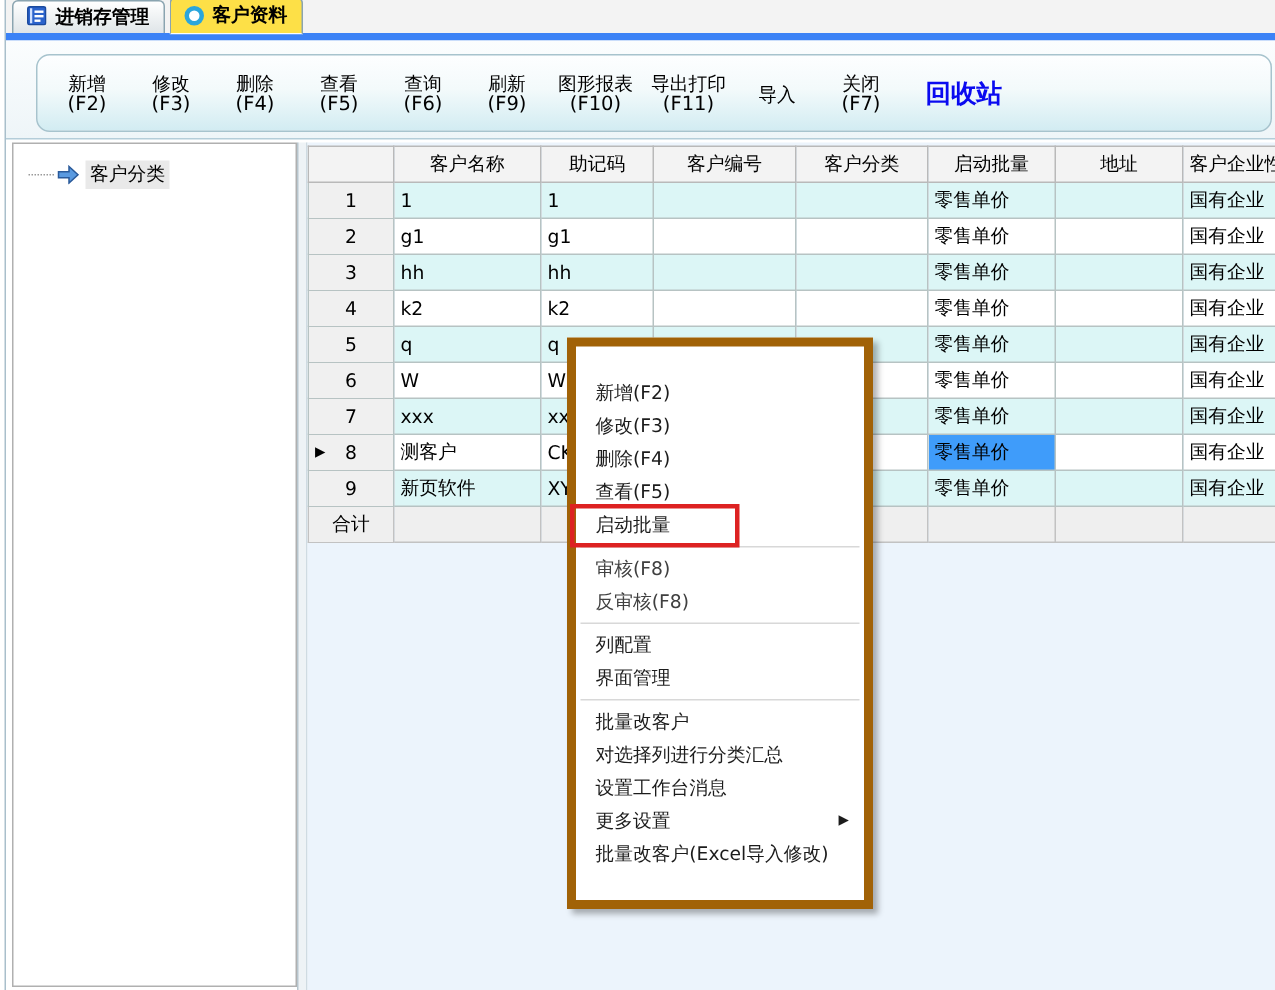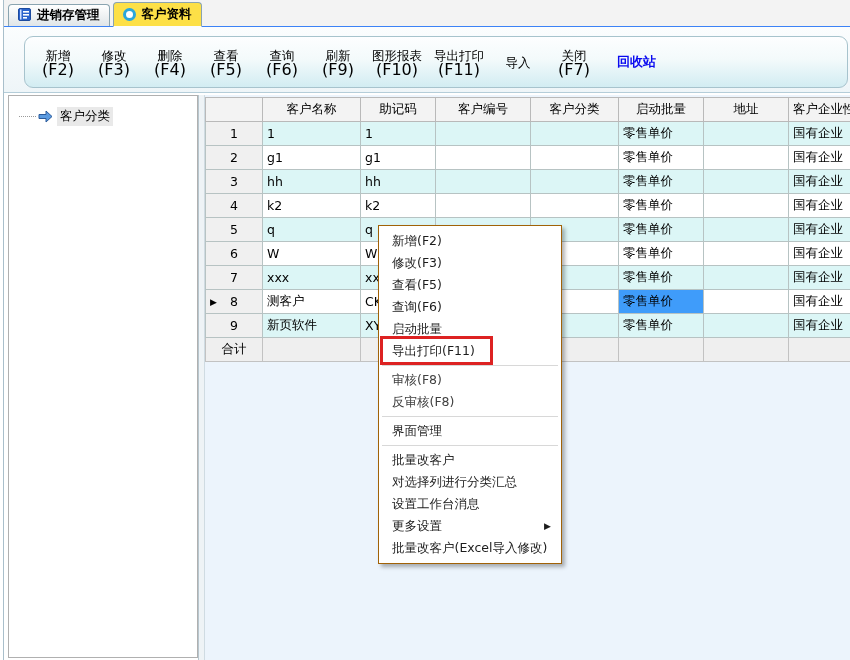--- a/index.html
+++ b/index.html
@@ -7,21 +7,21 @@
   body {
     position: relative; overflow: hidden; background: #ffffff;
     font-family: "DejaVu Sans", "Liberation Sans", sans-serif;
     font-size: 12.5px; color: #000;
   }
   .frame-left { position:absolute; left:3px; top:0; bottom:0; width:1px; background:#a9bfcb; }
 
   
   .tabbar {
     position:absolute; left:4px; top:0; right:0; height:27px;
-    background:#f3f3f3; border-bottom:1px solid #3b82f6;
+    background:#f3f3f3; border-bottom:5px solid #3b82f6;
     display:flex; align-items:flex-end; padding-left:4px; gap:3px;
   }
   .tab {
     display:flex; align-items:center; gap:6px; padding:0 9px;
     border:1px solid #8aa4b0; border-bottom:none; border-radius:4px 4px 0 0;
     height:22px; background:linear-gradient(#ffffff,#dfe5e8);
     font-weight:bold; white-space:nowrap; cursor:default;
   }
   .tab.active { height:25px; background:#fde047; margin-bottom:-1px; border-bottom:1px solid #fbfdfe; }
   .ring-icon { width:13px; height:13px; border-radius:50%; border:3.5px solid #2aa6dc; background:#fff; display:inline-block; }
@@ -33,22 +33,22 @@
   }
   .toolpanel {
     position:absolute; left:20px; right:2px; top:9px; height:52px;
     border:1px solid #a7c3cd; border-radius:9px;
     background:linear-gradient(180deg,#fdfeff 0%,#f3fafb 45%,#d2ecf2 100%);
     display:flex; align-items:center; padding-left:8px;
   }
   .tbtn {
     min-width:50px; padding:0 3px; text-align:center; line-height:15px; cursor:default;
   }
-  .tbtn .key { font-size:16px; line-height:13px; display:block;text-align:center; }
-  .recycle { margin-left:18px; color:#0a0af0; font-weight:bold; font-size:13px; cursor:pointer; }
+  .tbtn .key { font-size:13px; line-height:13px; display:block;text-align:center; }
+  .recycle { margin-left:18px; color:#0a0af0; font-weight:bold; font-size:17px; cursor:pointer; }
 
   
   .leftpanel {
     position:absolute; left:8px; top:95px; width:190px; height:563px;
     background:#fff; border:1px solid #b0b0b0;
   }
   .tree-row { display:flex; align-items:center; margin-top:11px; padding-left:10px; }
   .tree-dots { width:17px; border-top:1px dotted #9a9a9a; margin-right:2px; }
   .tree-label { background:#e9e9e9; padding:1px 3px; }
 
@@ -67,22 +67,22 @@
   table.grid th { background:#f3f3f3; border-color:#b9b9b9; text-align:center; }
   td.rownum { background:#f0f0f0; border-color:#c2c2c2; text-align:center; position:relative; }
   td.rownum .marker { position:absolute; left:4px; top:7px; font-size:9px; line-height:10px; }
   tr.alt td.data { background:#dcf6f6; }
   td.data { background:#ffffff; }
   td.data.selected { background:#3f9cfa; }
   tr.totalrow td { background:#efefef; border-color:#c2c2c2; }
 
   
   .ctxmenu {
-    position:absolute; left:378px; top:225px; width:184px; z-index:10;
-    background:#fff; border:1px solid #a16207; padding:4px 1px;
+    position:absolute; left:378px; top:225px; width:204px; z-index:10;
+    background:#fff; border:6px solid #a16207; padding:20px 1px;
     box-shadow:3px 3px 4px rgba(0,0,0,0.30);
   }
   .ctxmenu .item { height:22px; line-height:22px; padding-left:12px; color:#1c1c1c; position:relative; cursor:default; white-space:nowrap; }
   .ctxmenu .item.disabled { color:#404040; }
   .ctxmenu .item .subarrow { position:absolute; right:9px; top:0; font-size:9px; }
   .ctxmenu .sep { border-top:1px solid #d8d8d8; margin:3px 2px; height:0; }
 
   .redbox {
     position:absolute; left:380px; top:336px; width:113px; height:29px;
     border:3px solid #dd2222; z-index:20; pointer-events:none;
@@ -269,28 +269,28 @@
           <td></td>
           <td></td>
         </tr>
       </tbody>
   </table>
 </div>
 
 <div class="ctxmenu" id="ctxmenu">
     <div class="item">新增(F2)</div>
     <div class="item">修改(F3)</div>
+    <div class="item">删除(F4)</div>
     <div class="item">查看(F5)</div>
-    <div class="item">查询(F6)</div>
     <div class="item">启动批量</div>
-    <div class="item">导出打印(F11)</div>
     <div class="sep"></div>
     <div class="item disabled">审核(F8)</div>
     <div class="item disabled">反审核(F8)</div>
     <div class="sep"></div>
+    <div class="item">列配置</div>
     <div class="item">界面管理</div>
     <div class="sep"></div>
     <div class="item">批量改客户</div>
     <div class="item">对选择列进行分类汇总</div>
     <div class="item">设置工作台消息</div>
     <div class="item">更多设置<span class="subarrow">▶</span></div>
     <div class="item">批量改客户(Excel导入修改)</div>
   </div>
 
 <div class="redbox"></div>

